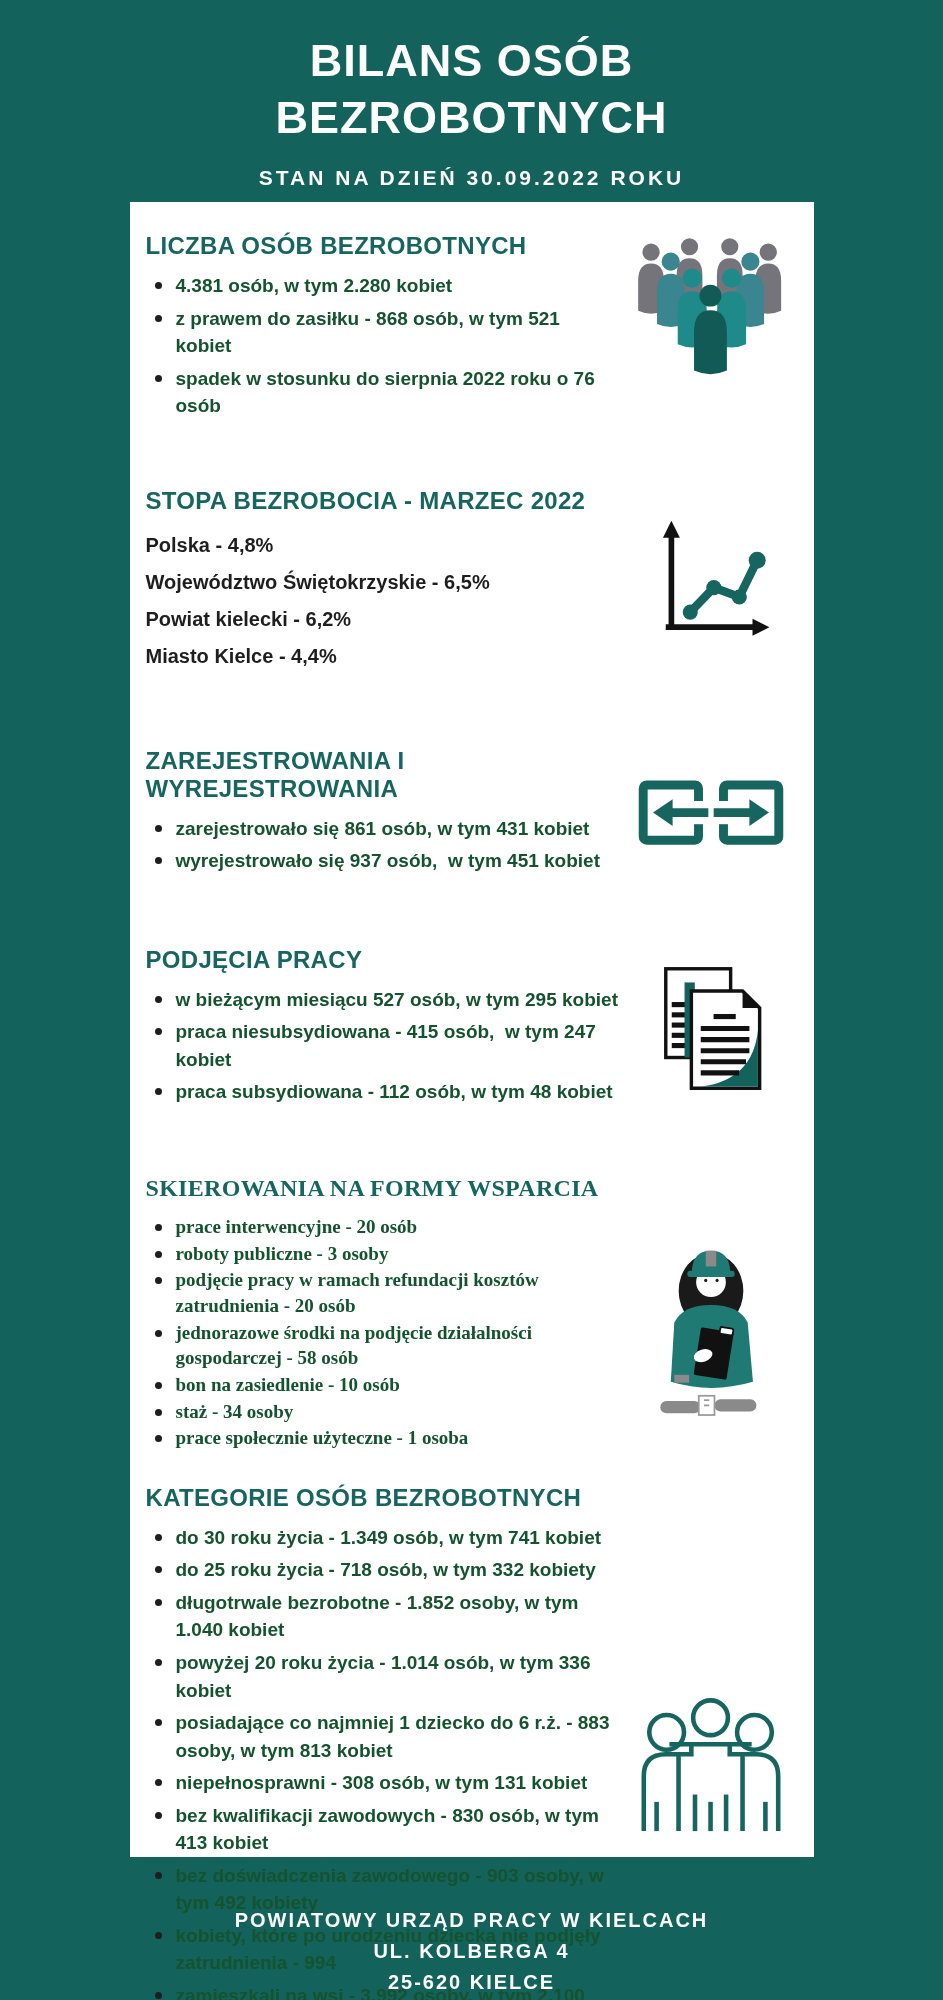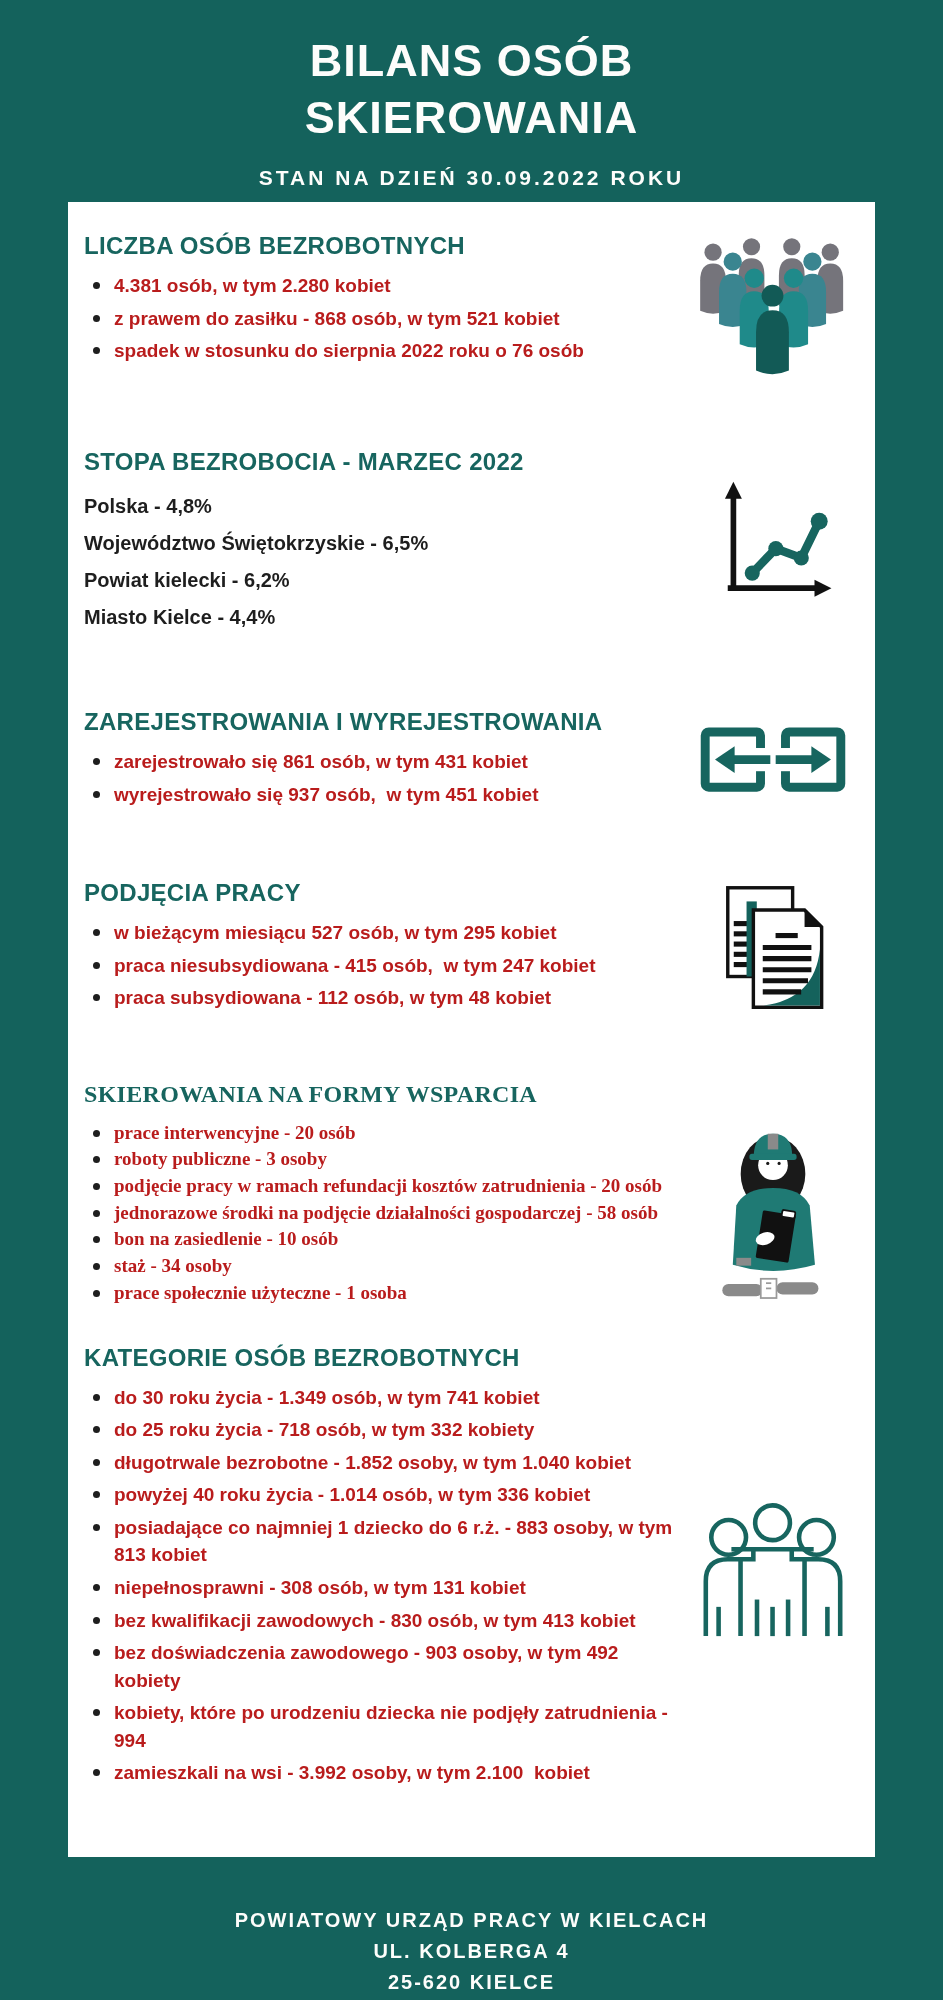--- a/index.html
+++ b/index.html
@@ -12,37 +12,37 @@
   .header{ text-align:center; padding-top:32px; }
   .title{
     color:#FDFDFB; font-size:45px; font-weight:bold;
     line-height:57px; letter-spacing:1px;
   }
   .subtitle{
     color:#FDFDFB; font-size:21px; font-weight:bold;
     letter-spacing:3px; margin-top:20px;
   }
   .card{
-    width:807px; margin:12px auto 0 auto;
+    width:684px; margin:12px auto 0 auto;
     background:#FFFFFF;
     box-sizing:border-box;
     padding:30px 10px 30px 16px;
     height:1655px;
   }
   .sec{ display:flex; }
   .sec-text{ flex:1; min-width:0; }
   .sec-icon{ width:185px; display:flex; justify-content:center; align-items:center; }
   .sec h2{
     margin:0 0 12px 0;
     color:#17655F; font-size:24px; font-weight:bold; letter-spacing:0.3px;
   }
   ul.bullets{ margin:0; padding:0; list-style:none; }
   ul.bullets li{
     position:relative; padding-left:30px;
-    color:#b91c1c; font-size:19px; font-weight:bold;
+    color:#14532d; font-size:19px; font-weight:bold;
     line-height:1.45; margin-bottom:5px; white-space:pre-wrap;
   }
   ul.bullets li::before{
     content:""; position:absolute; left:9px; top:10px;
     width:7px; height:7px; border-radius:50%; background:#1E1E1E;
   }
   ul.bullets.tight li{ line-height:1.35; margin-bottom:1px; }
   ul.plain{ margin:0; padding:0; list-style:none; }
   ul.plain li{
     color:#1E1E1E; font-size:20px; font-weight:bold; line-height:1.85;
@@ -60,21 +60,21 @@
     color:#FDFDFB; font-size:20px; font-weight:bold;
     letter-spacing:2px; line-height:1.55;
   }
 </style>
 </head>
 <body>
 
 <div class="header">
   <div class="title">
     <div>BILANS OSÓB</div>
-    <div>SKIEROWANIA</div>
+    <div>BEZROBOTNYCH</div>
   </div>
   <div class="subtitle">STAN NA DZIEŃ 30.09.2022 ROKU</div>
 </div>
 
 <div class="card">
 
   <div class="sec sec1">
     <div class="sec-text">
       <h2>LICZBA OSÓB BEZROBOTNYCH</h2>
       <ul class="bullets">
@@ -227,21 +227,21 @@
     </div>
   </div>
 
   <div class="sec sec6">
     <div class="sec-text">
       <h2>KATEGORIE OSÓB BEZROBOTNYCH</h2>
       <ul class="bullets">
           <li>do 30 roku życia - 1.349 osób, w tym 741 kobiet</li>
           <li>do 25 roku życia - 718 osób, w tym 332 kobiety</li>
           <li>długotrwale bezrobotne - 1.852 osoby, w tym 1.040 kobiet</li>
-          <li>powyżej 40 roku życia - 1.014 osób, w tym 336 kobiet</li>
+          <li>powyżej 20 roku życia - 1.014 osób, w tym 336 kobiet</li>
           <li>posiadające co najmniej 1 dziecko do 6 r.ż. - 883 osoby, w tym 813 kobiet</li>
           <li>niepełnosprawni - 308 osób, w tym 131 kobiet</li>
           <li>bez kwalifikacji zawodowych - 830 osób, w tym 413 kobiet</li>
           <li>bez doświadczenia zawodowego - 903 osoby, w tym 492 kobiety</li>
           <li>kobiety, które po urodzeniu dziecka nie podjęły zatrudnienia - 994</li>
           <li>zamieszkali na wsi - 3.992 osoby, w tym 2.100  kobiet</li>
         </ul>
     </div>
     <div class="sec-icon">
       <svg viewBox="0 0 175 155" width="160" height="142" xmlns="http://www.w3.org/2000/svg" fill="none" stroke="#17655F" stroke-width="5">

